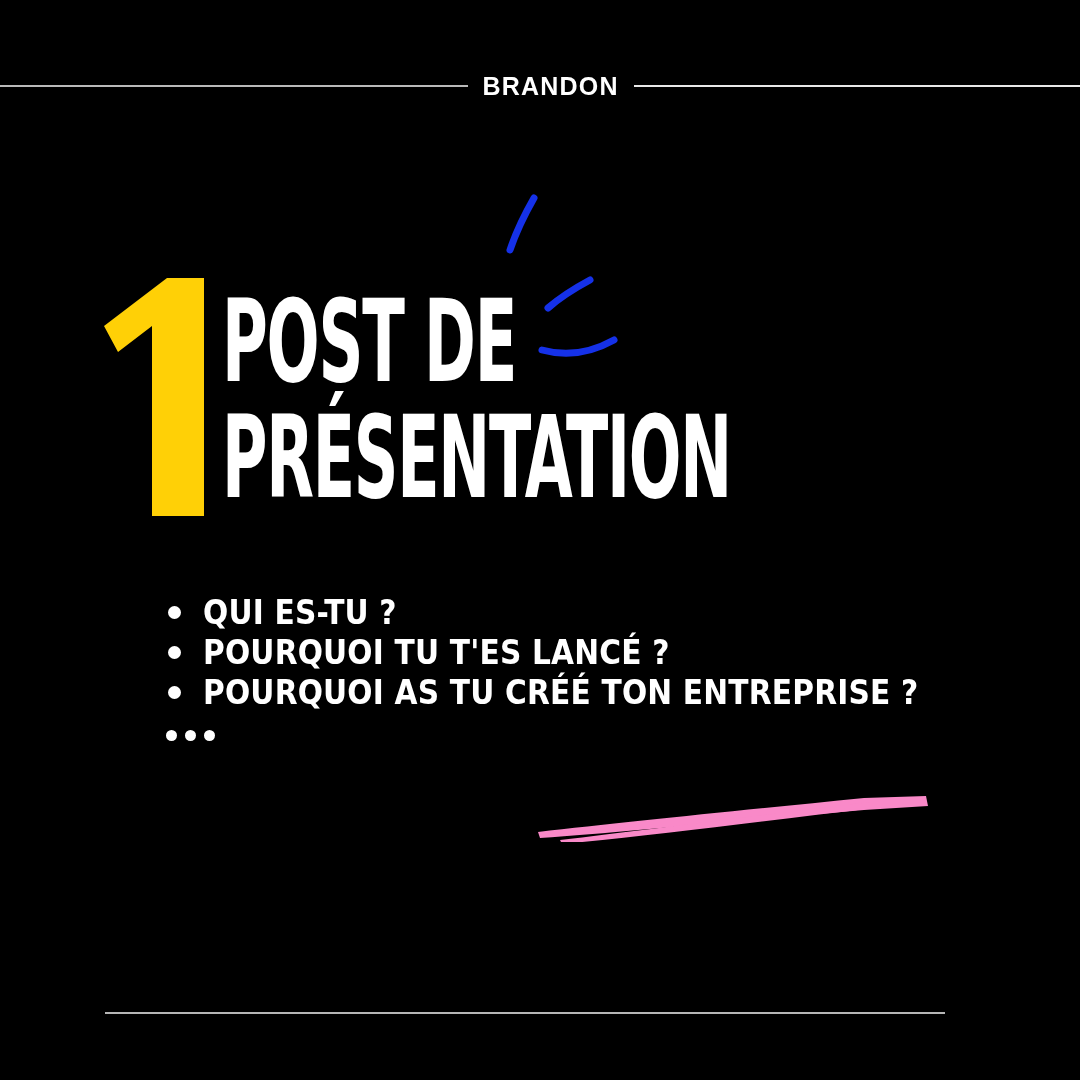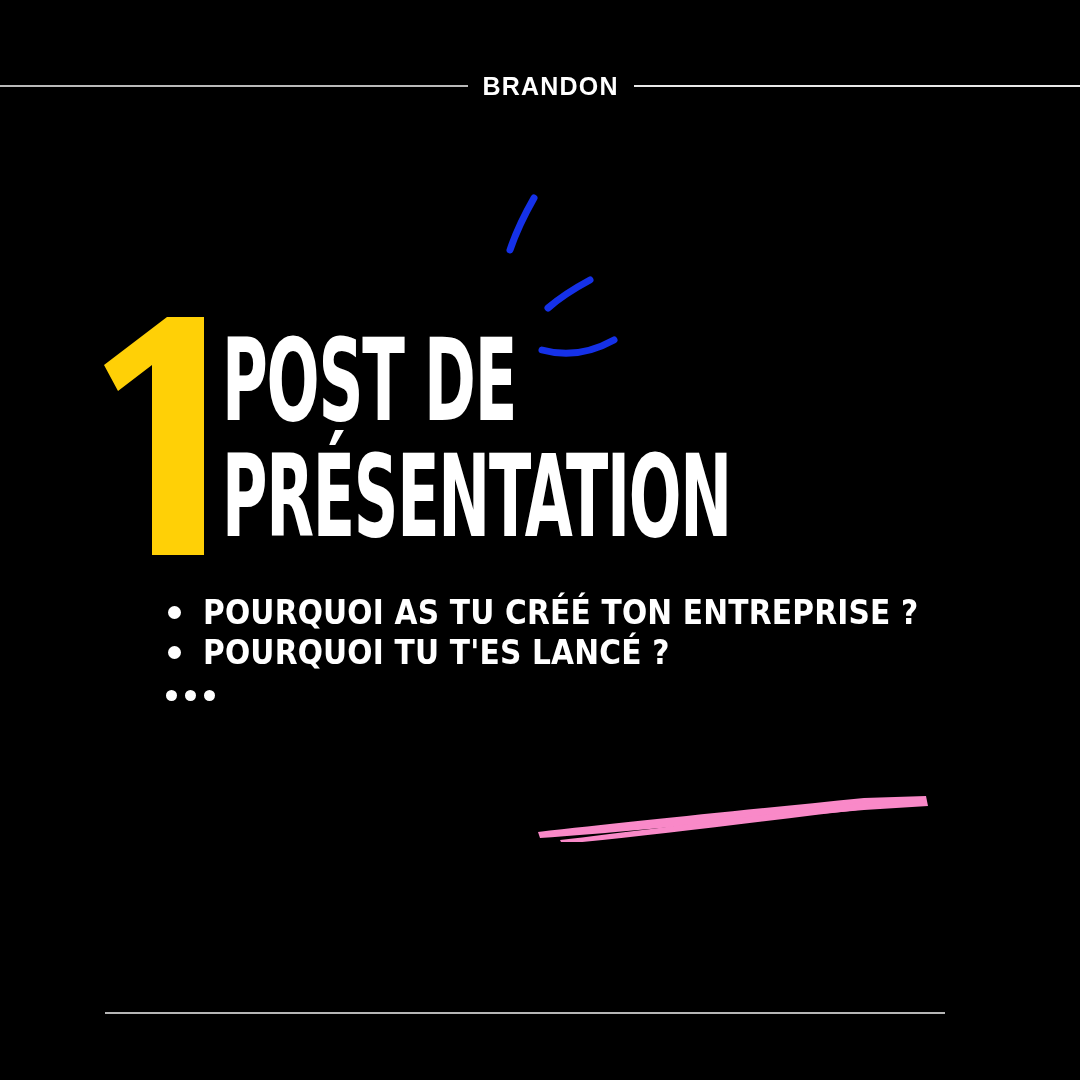--- a/index.html
+++ b/index.html
@@ -46,21 +46,20 @@
     line-height: 1;
   }
 
   
   #title-block {
     position: absolute;
     left: 104px;
     top: 278px;
     width: 780px;
     height: 250px;
-    margin-top: 39px;
   }
   #big-number {
     position: absolute;
     left: 0;
     top: 0;
     width: 112px;
     height: 238px;
     color: #ffd006;
   }
   #big-number svg { display: block; }
@@ -192,31 +191,35 @@
   <div id="burst-marks">
     <svg width="160" height="200" viewBox="0 0 160 200" xmlns="http://www.w3.org/2000/svg" aria-hidden="true">
       <path d="M22 68 Q30 44 46 16" stroke="#1531e8" stroke-width="7" stroke-linecap="round" fill="none"></path>
       <path d="M60 126 Q76 112 102 98" stroke="#1531e8" stroke-width="7" stroke-linecap="round" fill="none"></path>
       <path d="M54 168 Q90 178 126 158" stroke="#1531e8" stroke-width="7" stroke-linecap="round" fill="none"></path>
     </svg>
   </div>
 
   <div id="bullet-list">
 
-
-
+    <div class="bullet-row">
+      <span class="bullet-dot"></span>
+      <span class="bullet-text">QUI ES-TU ?</span>
+    </div>
+
+
+
+    <div class="bullet-row">
+      <span class="bullet-dot"></span>
+      <span class="bullet-text">POURQUOI TU T'ES LANCÉ ?</span>
+    </div>
 
     <div class="bullet-row">
       <span class="bullet-dot"></span>
       <span class="bullet-text">POURQUOI AS TU CRÉÉ TON ENTREPRISE ?</span>
-    </div>
-
-    <div class="bullet-row">
-      <span class="bullet-dot"></span>
-      <span class="bullet-text">POURQUOI TU T'ES LANCÉ ?</span>
     </div>
 
     <div id="ellipsis-row">
       <span class="ellipsis-dot"></span>
       <span class="ellipsis-dot"></span>
       <span class="ellipsis-dot"></span>
     </div>
   </div>
 
   <div id="pink-underline">

